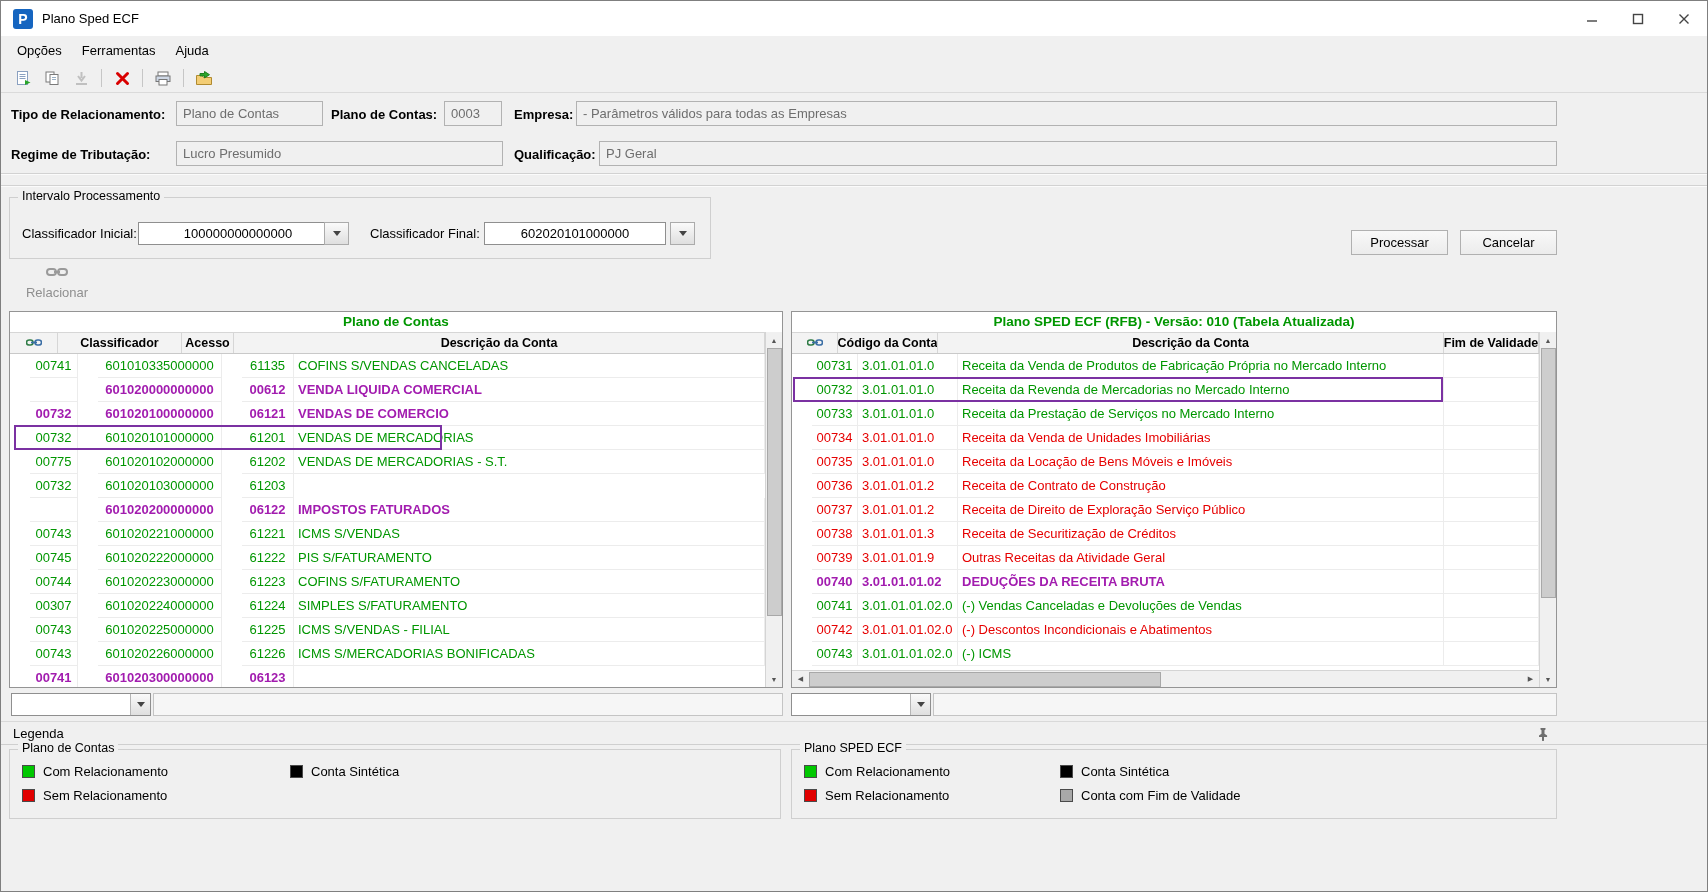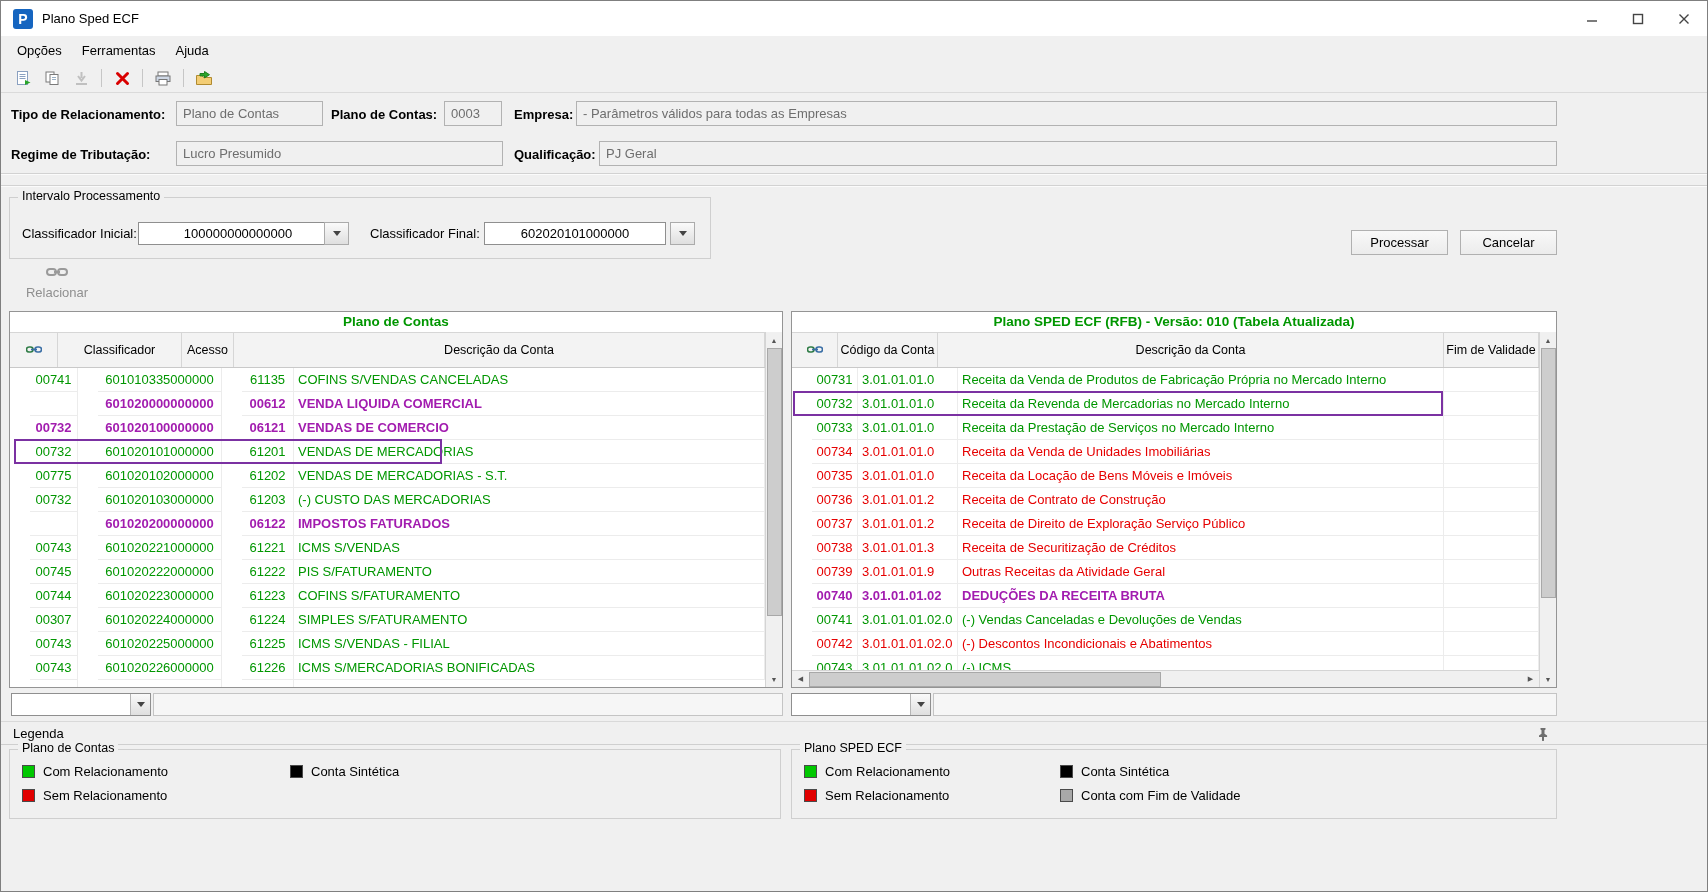--- a/index.html
+++ b/index.html
@@ -51,21 +51,21 @@
   .accel-first::first-letter { text-decoration:underline; }
   #btn-relacionar { position:absolute; left:16px; top:258px; width:80px; height:46px; display:flex; flex-direction:column; align-items:center; justify-content:center; gap:3px; color:#8f8f8f; font-size:13px; }
 
   
   .grid { position:absolute; background:#fff; border:1px solid #949494; display:flex; flex-direction:column; overflow:hidden; }
   #grid-left{left:8px;top:310px;width:774px;height:377px}
   #grid-right{left:790px;top:310px;width:766px;height:377px}
   .grid-title { height:20px; line-height:20px; text-align:center; font-weight:bold; font-size:13.5px; color:var(--c-green,#009600); background:#fff; flex:none; }
   .grid-main { flex:1; display:flex; overflow:hidden; }
   .grid-content { flex:1; display:flex; flex-direction:column; overflow:hidden; }
-  .grid-header { display:flex; height:36px; background:#f3f3f3; border-top:1px solid #d6d6d6; border-bottom:1px solid #c9c9c9; flex:none; }
+  .grid-header { display:flex; height:22px; background:#f3f3f3; border-top:1px solid #d6d6d6; border-bottom:1px solid #c9c9c9; flex:none;font-weight:bold; }
   .grid-header .cell { border-right:1px solid #d6d6d6; display:flex; align-items:center; justify-content:center; font-size:12.5px; overflow:hidden; white-space:nowrap; }
   .grid-body { flex:1; overflow:hidden; background:#fff; }
   .grid-row { display:flex; height:24px; position:relative; }
   .grid-row .cell { height:100%; border-right:1px solid #ececec; border-bottom:1px solid #ececec; font-size:13px; display:flex; align-items:center; padding:0 4px; overflow:hidden; white-space:nowrap; }
   .cell.center { justify-content:center;margin-left:20px; }
   .lt-code{width:48px;flex:none} .lt-class{width:124px;flex:none} .lt-acesso{width:52px;flex:none} .lt-desc{flex:1}
   .rt-code{width:46px;flex:none} .rt-codigo{width:100px;flex:none} .rt-desc{flex:1} .rt-fim{width:95px;flex:none}
   .grid-row.style-green .cell { color:var(--c-green,#009600); }
   .grid-row.style-red .cell { color:var(--c-red,#e60000); }
   .grid-row.style-bold .cell { color:#a21caf; font-weight:bold; }
@@ -263,21 +263,20 @@
             <div class="grid-row style-green">
               <div class="cell lt-code center">00775</div>
               <div class="cell lt-class center">601020102000000</div>
               <div class="cell lt-acesso center">61202</div>
               <div class="cell lt-desc">VENDAS DE MERCADORIAS - S.T.</div>
             </div>
             <div class="grid-row style-green">
               <div class="cell lt-code center">00732</div>
               <div class="cell lt-class center">601020103000000</div>
               <div class="cell lt-acesso center">61203</div>
-              <div class="cell lt-desc">(-) CUSTO DAS MERCADORIAS</div>
             </div>
             <div class="grid-row style-bold">
               <div class="cell lt-code center"></div>
               <div class="cell lt-class center">601020200000000</div>
               <div class="cell lt-acesso center">06122</div>
               <div class="cell lt-desc">IMPOSTOS FATURADOS</div>
             </div>
             <div class="grid-row style-green">
               <div class="cell lt-code center">00743</div>
               <div class="cell lt-class center">601020221000000</div>

